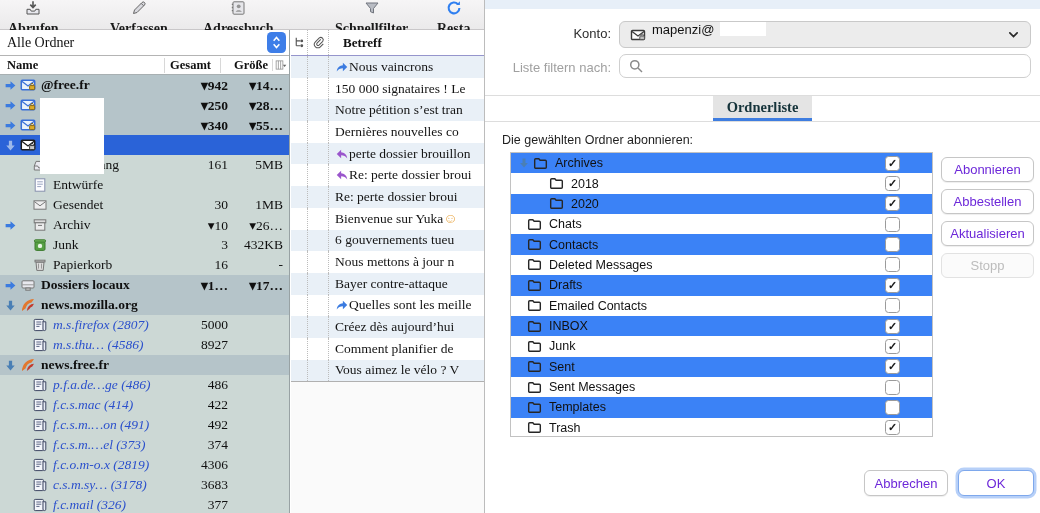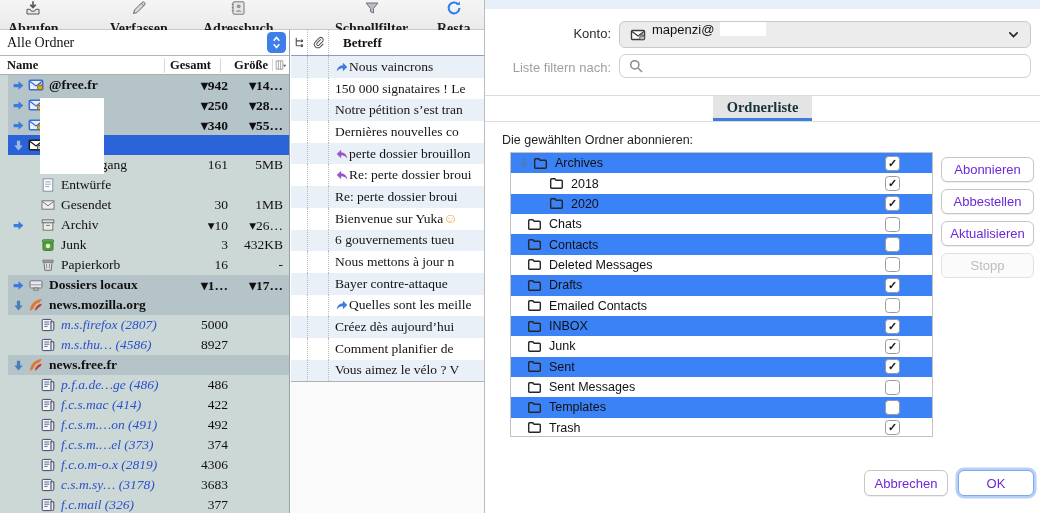--- a/index.html
+++ b/index.html
@@ -33,21 +33,21 @@
   .fp-stepper svg { width:13px; height:17px; }
   .fp-cols { height:19px; background:#fff; border-bottom:1px solid #a8b0b2;
              display:flex; align-items:center; font-size:12.5px; font-weight:bold; color:#111; }
   .c-name { flex:1; padding-left:7px; }
   .c-total { width:56px; text-align:right; padding-right:9px; border-left:1px solid #d8d8d8; }
   .c-size { width:52px; text-align:right; padding-right:4px; border-left:1px solid #d8d8d8; }
   .c-pick { width:17px; border-left:1px solid #d8d8d8; display:flex; justify-content:center; }
   .c-pick svg { width:12px; height:12px; }
 
   .f-row { height:20px; display:flex; align-items:center; font-size:13.5px;
-           color:#101010; white-space:nowrap; cursor:default;margin-left:8px; }
+           color:#101010; white-space:nowrap; cursor:default; }
   .f-row.t-account, .f-row.t-local, .f-row.t-news { background:#b5c4c9; font-weight:bold; }
   .f-row.t-folder, .f-row.t-newsgroup { background:#ccd8d5; }
   .f-row.selected { background:#2a63d8; color:#fff; }
   .f-arrow { width:20px; flex-shrink:0; display:flex; justify-content:center; }
   .f-arrow svg { width:13px; height:13px; }
   .f-indent { width:12px; flex-shrink:0; }
   .f-icon { width:16px; height:16px; margin-right:5px; flex-shrink:0; }
   .f-name { flex:1; overflow:hidden; }
   .t-newsgroup .f-name { color:#2b50cc; font-style:italic; }
   .f-total { width:56px; text-align:right; padding-right:9px; font-weight:normal; }

